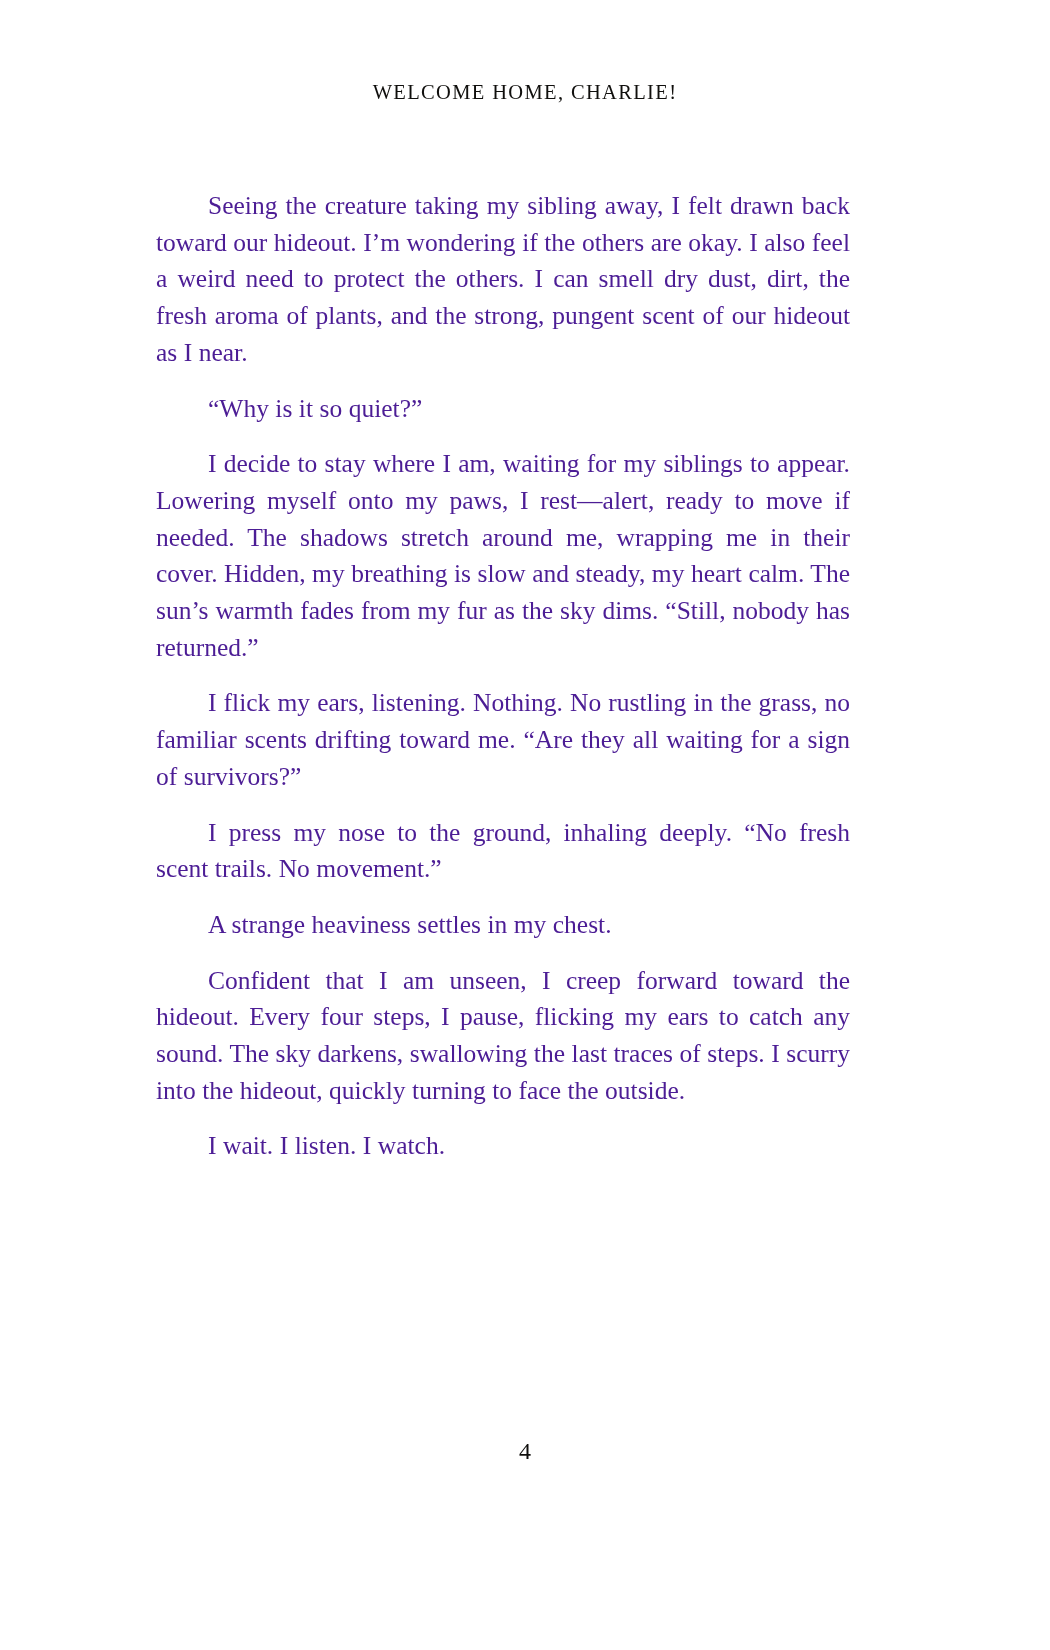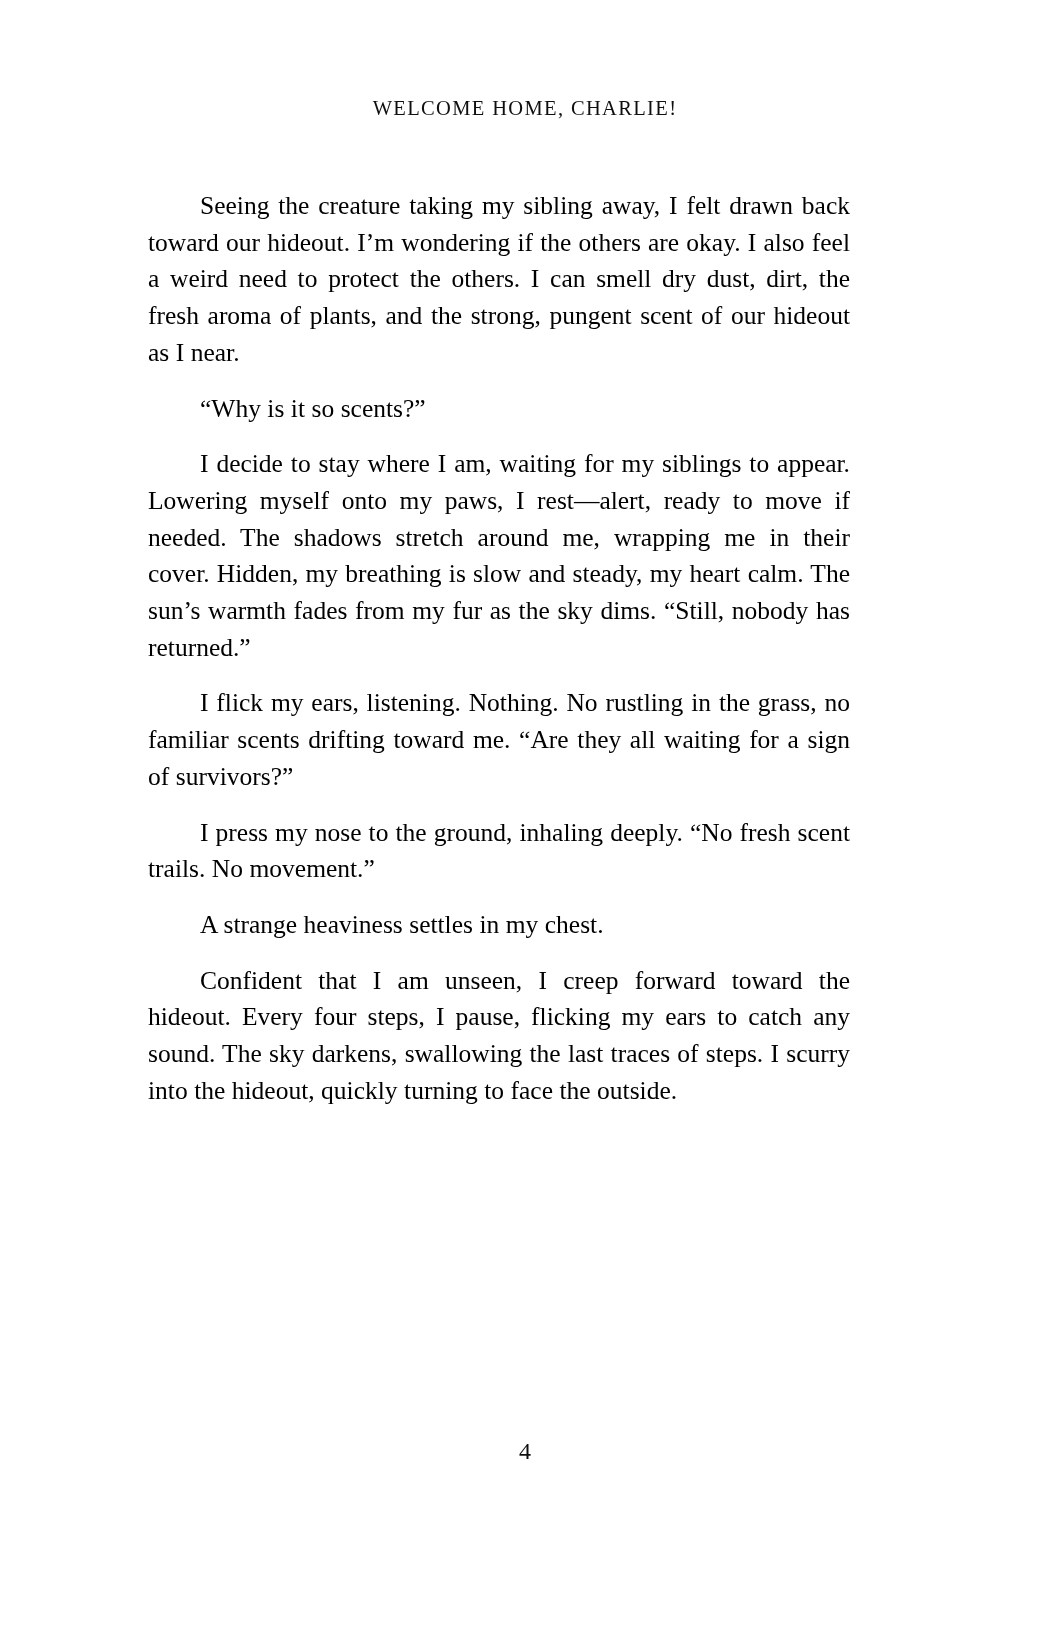--- a/index.html
+++ b/index.html
@@ -17,47 +17,47 @@
     height: 1650px;
     background: #ffffff;
     margin: 0 auto;
     overflow: hidden;
     box-sizing: border-box;
   }
 
   
   .running-head {
     position: absolute;
-    top: 96px;
+    top: 80px;
     left: 0;
     width: 1050px;
     text-align: center;
     font-size: 20.5px;
     letter-spacing: 1.35px;
     color: #100f0d;
     font-variant: normal;
     line-height: 1.2;
     white-space: nowrap;
   }
 
   
   .textblock {
     position: absolute;
     top: 188px;
     left: 148px;
     width: 702px;
   }
 
   p.para {
-    margin: 0 0 0 0;
+    margin: 0 0 0 8px;
     font-size: 25.5px;
     line-height: 36.7px;
     text-align: justify;
     text-justify: inter-word;
-    color: #000000;
+    color: #4c1d95;
     -webkit-hyphens: none;
     hyphens: none;
     word-spacing: 0.1px;
   }
   p.para + p.para {
     margin-top: 19px;
   }
   p.para .indent {
     display: inline-block;
     width: 52px;
@@ -82,32 +82,33 @@
 
 <div class="page">
 
   <div class="running-head">WELCOME HOME, CHARLIE!</div>
 
   <div class="textblock">
 
     <p class="para"><span class="indent"></span><span>Seeing the creature taking my sibling away, I felt drawn back toward our hideout. I’m wondering if the others are okay. I also feel a weird need to protect the others. I can smell dry dust, dirt, the fresh aroma of plants, and the strong, pungent scent of our hideout as I near.</span></p>
 
 
-    <p class="para"><span class="indent"></span><span>“Why is it so scents?”</span></p>
+    <p class="para"><span class="indent"></span><span>“Why is it so quiet?”</span></p>
 
     <p class="para"><span class="indent"></span><span>I decide to stay where I am, waiting for my siblings to appear. Lowering myself onto my paws, I rest—alert, ready to move if needed. The shadows stretch around me, wrapping me in their cover. Hidden, my breathing is slow and steady, my heart calm. The sun’s warmth fades from my fur as the sky dims. “Still, nobody has returned.”</span></p>
 
     <p class="para"><span class="indent"></span><span>I flick my ears, listening. Nothing. No rustling in the grass, no familiar scents drifting toward me. “Are they all waiting for a sign of survivors?”</span></p>
 
     <p class="para"><span class="indent"></span><span>I press my nose to the ground, inhaling deeply. “No fresh scent trails. No movement.”</span></p>
 
     <p class="para"><span class="indent"></span><span>A strange heaviness settles in my chest.</span></p>
 
     <p class="para"><span class="indent"></span><span>Confident that I am unseen, I creep forward toward the hideout. Every four steps, I pause, flicking my ears to catch any sound. The sky darkens, swallowing the last traces of steps. I scurry into the hideout, quickly turning to face the outside.</span></p>
 
 
+    <p class="para"><span class="indent"></span><span>I wait. I listen. I watch.</span></p>
 
 
   </div>
 
   <div class="folio">4</div>
 
 </div>
 
 </body></html>

